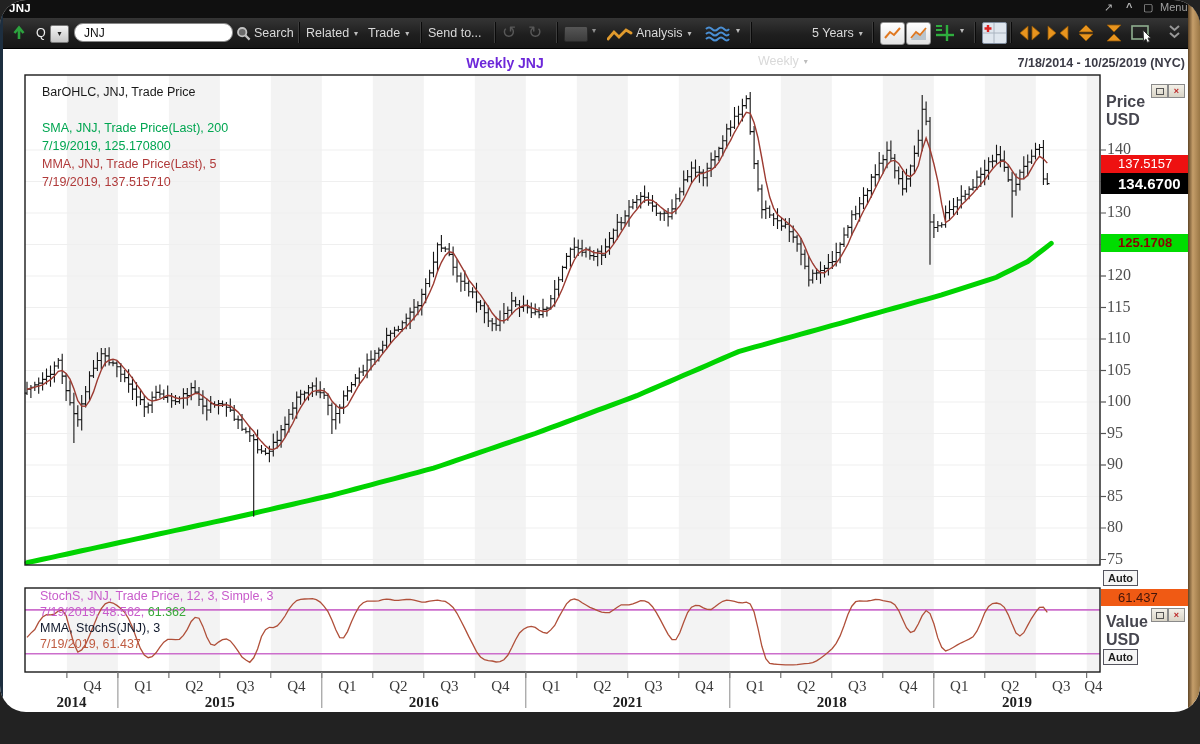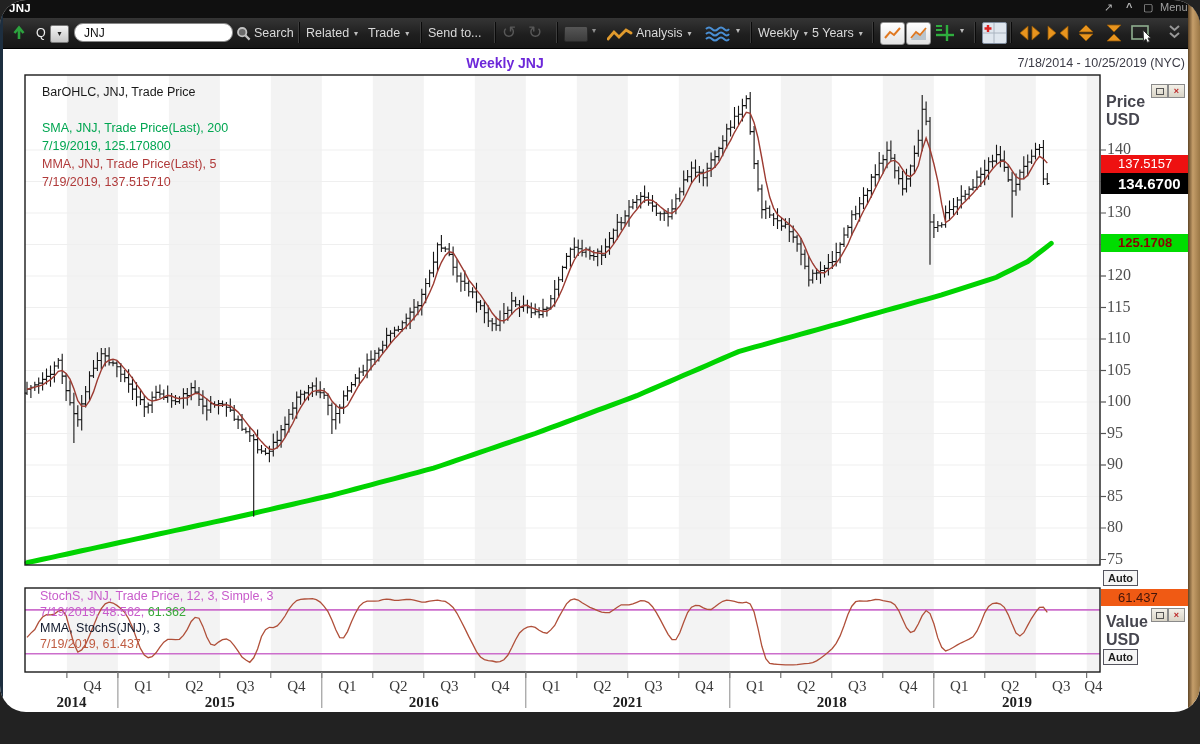--- a/index.html
+++ b/index.html
@@ -113,21 +113,21 @@
       <svg width="27" height="17">
         <path d="M2 4 Q5 1 8 4 T14 4 T20 4 T25 4" stroke="#4a8fd4" stroke-width="2" fill="none"></path>
         <path d="M2 9 Q5 6 8 9 T14 9 T20 9 T25 9" stroke="#4a8fd4" stroke-width="2" fill="none"></path>
         <path d="M2 14 Q5 11 8 14 T14 14 T20 14 T25 14" stroke="#4a8fd4" stroke-width="2" fill="none"></path>
       </svg>
     </span>
     <span class="tbt" style="left:736px;">
         <span class="car">▾</span>
       </span>
     <span class="sep" style="left:750px;"></span>
-    <span class="tbt" style="left:758px;">
+    <span class="tbt" style="left:758px;margin-top:28px;">
       <span>Weekly</span>
         <span class="car">▾</span>
     </span>
     <span class="tbt" style="left:812px;">
       <span>5 Years</span>
         <span class="car">▾</span>
     </span>
     <span class="sep" style="left:872px;"></span>
     <span class="icbtn" style="left:880px;">
       <svg width="19" height="17">
@@ -278,21 +278,21 @@
       <line x1="1035.8" y1="672" x2="1035.8" y2="678" stroke="#555" stroke-width="1"></line>
       <line x1="1086.7" y1="672" x2="1086.7" y2="678" stroke="#555" stroke-width="1"></line>
       <line x1="117.9" y1="672" x2="117.9" y2="708" stroke="#8a8a8a" stroke-width="1"></line>
       <line x1="321.8" y1="672" x2="321.8" y2="708" stroke="#8a8a8a" stroke-width="1"></line>
       <line x1="525.8" y1="672" x2="525.8" y2="708" stroke="#8a8a8a" stroke-width="1"></line>
       <line x1="729.8" y1="672" x2="729.8" y2="708" stroke="#8a8a8a" stroke-width="1"></line>
       <line x1="933.8" y1="672" x2="933.8" y2="708" stroke="#8a8a8a" stroke-width="1"></line>
     </svg>
 
   <div class="ov" style="left:420px;top:55px;width:170px;text-align:center;font-weight:bold;font-size:14px;color:#6d28d9;">Weekly JNJ</div>
-  <div class="ov" style="right:15px;top:56px;font-size:12.5px;color:#3b3b46;">7/18/2014 - 10/25/2019 (NYC)</div>
+  <div class="ov" style="right:15px;top:56px;font-size:12.5px;color:#3b3b46;font-weight:bold;">7/18/2014 - 10/25/2019 (NYC)</div>
 
   <div class="ov legend" style="left:42px;top:85px;color:#1a1a1a;">BarOHLC, JNJ, Trade Price</div>
   <div class="ov legend" id="pl3" style="left: 42px; top: 121px; color: rgb(0, 166, 81);">SMA, JNJ, Trade Price(Last),  200</div>
   <div class="ov legend" id="pl4" style="left: 42px; top: 139px; color: rgb(0, 166, 81);">7/19/2019, 125.170800</div>
   <div class="ov legend" id="pl5" style="left: 42px; top: 157px; color: rgb(176, 58, 58);">MMA, JNJ, Trade Price(Last),  5</div>
   <div class="ov legend" id="pl6" style="left: 42px; top: 175px; color: rgb(176, 58, 58);">7/19/2019, 137.515710</div>
 
   <div class="ov legend" id="sl1" style="left: 40px; top: 589px; color: rgb(200, 92, 203);">StochS, JNJ, Trade Price,  12, 3, Simple, 3</div>
   <div class="ov legend" style="left:40px;top:605px;">
     <span id="sl2a" style="color: rgb(200, 92, 203);">7/19/2019, 48.562,</span>

